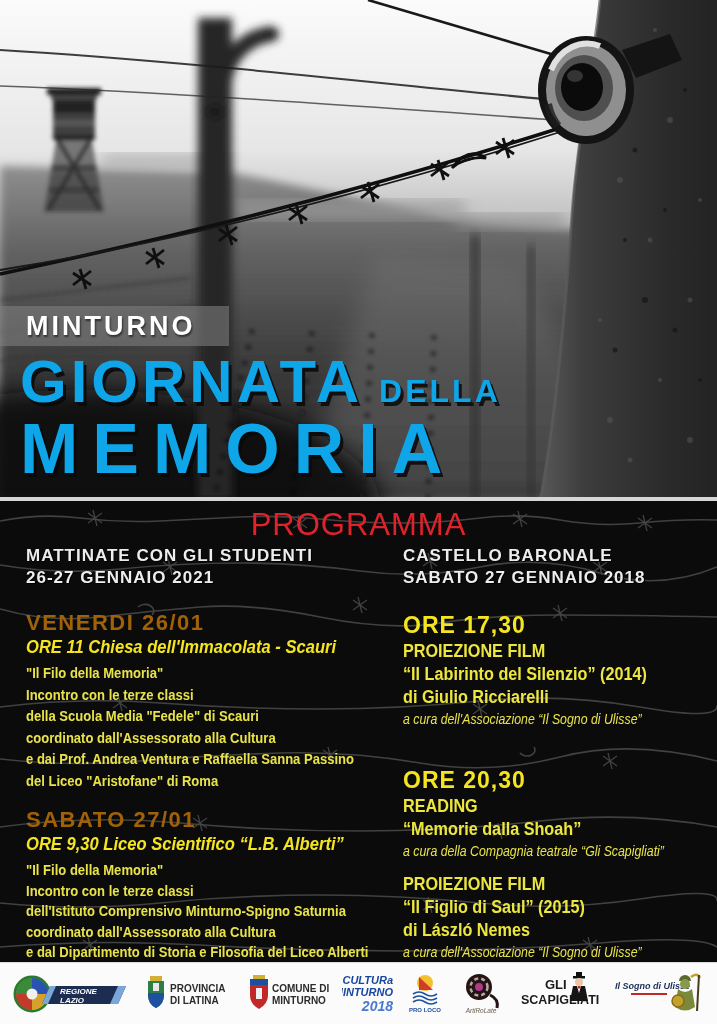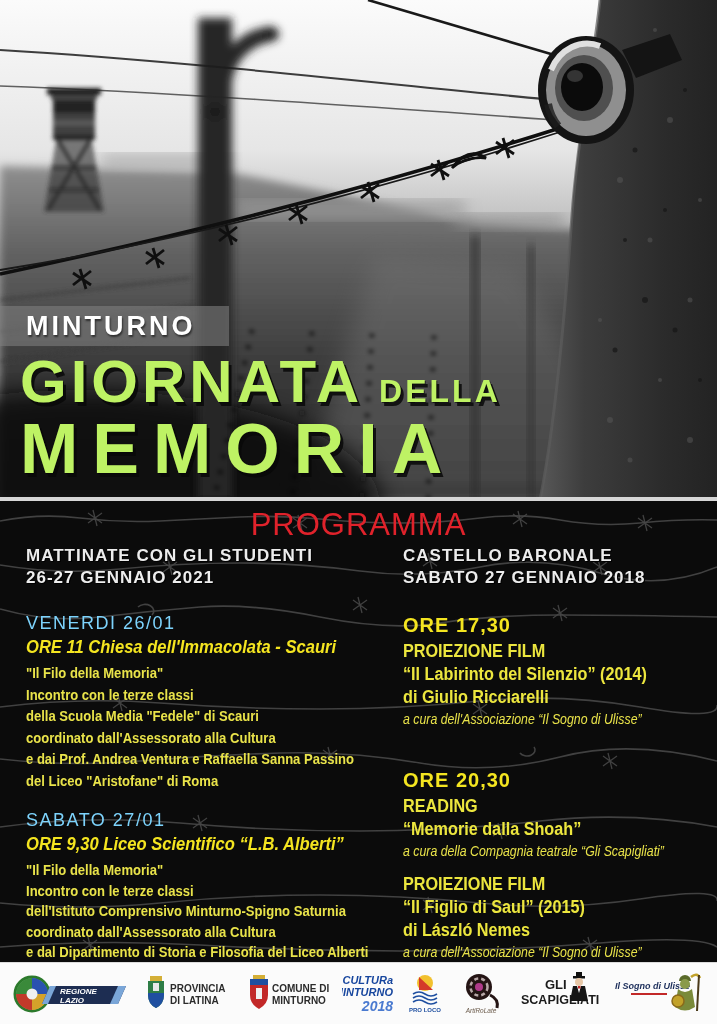--- a/index.html
+++ b/index.html
@@ -4,45 +4,45 @@
 <style>
   html,body{margin:0;padding:0;background:#111;}
   .poster{position:relative;width:717px;height:1024px;overflow:hidden;background:#0b0b0b;
           font-family:"Liberation Sans",sans-serif;}
   
   .photo{position:absolute;top:0;left:0;width:717px;height:500px;}
   
   .minturno-band{position:absolute;top:306px;left:0;height:40px;display:flex;align-items:center;
     background:rgba(128,128,128,.58);padding:0 34px 0 26px;color:#fff;font-size:27px;font-weight:bold;
     letter-spacing:3px;text-shadow:1px 2px 2px rgba(0,0,0,.55);}
-  .title-block{position:absolute;left:20px;top:352px;color:#bef264;font-weight:bold;
+  .title-block{position:absolute;left:20px;top:352px;color:#0ea5e9;font-weight:bold;
     text-shadow:3px 4px 0 rgba(8,8,8,.85),1px 1px 0 rgba(0,0,0,.6);}
   .title-line1{display:flex;align-items:baseline;gap:16px;line-height:1;}
   .title-line1 .big{font-size:60px;letter-spacing:4px;}
   .title-line1 .small{font-size:32px;letter-spacing:3px;text-align:right;}
   .title-line2{font-size:70px;letter-spacing:14px;line-height:.95;margin-top:4px;}
   .divider{position:absolute;top:497px;left:0;width:717px;height:4px;background:#d6d6d6;}
   
   .program{position:absolute;top:501px;left:0;width:717px;height:461px;background:#0b0b0b;}
   .wires{position:absolute;top:0;left:0;}
   .prog-heading{position:absolute;top:6px;left:0;width:100%;text-align:center;color:#e0222b;
     font-size:31px;font-weight:normal;letter-spacing:1px;}
   .col-header{position:absolute;color:#ededed;font-size:17px;font-weight:bold;line-height:22px;
     letter-spacing:1px;white-space:nowrap;text-shadow:1px 1px 0 #000;}
   .hdr-left{top:44px;left:26px;}
   .hdr-right{top:44px;left:403px;}
   .sec{position:absolute;left:26px;white-space:nowrap;}
   .sec.right{left:403px;}
-  .sec-title{color:#7dd3fc;font-size:18px;font-weight:normal;letter-spacing:1.5px;line-height:26px;}
+  .sec-title{color:#a16207;font-size:22px;font-weight:bold;letter-spacing:1.5px;line-height:26px;}
   .sec-sub{color:#f4e520;font-size:18px;font-weight:bold;font-style:italic;line-height:22px;
     transform:scaleX(.92);transform-origin:0 50%;}
   .sec-lines{margin-top:5px;transform:scaleX(.9);transform-origin:0 0;}
   .sec-line{color:#e9e34a;font-size:14.5px;font-weight:bold;line-height:21.5px;}
   .tight .sec-line{line-height:20.5px;}
-  .sec-time{color:#f4e520;font-size:20px;font-weight:bold;letter-spacing:1px;line-height:25px;margin-bottom:2px;}
+  .sec-time{color:#f4e520;font-size:23px;font-weight:bold;letter-spacing:1px;line-height:25px;margin-bottom:2px;}
   .r-lines{transform:scaleX(.9);transform-origin:0 0;}
   .r-line{color:#ece63e;font-size:18px;font-weight:bold;line-height:23px;}
   .credit{color:#e9e34a;font-size:14px;font-style:italic;margin-top:2px;
     transform:scaleX(.88);transform-origin:0 0;}
   
   .footer{position:absolute;top:962px;left:0;width:717px;height:62px;background:#fbfbfb;
     border-top:1px solid #dcdcdc;display:flex;align-items:center;justify-content:space-between;
     padding:0 12px;box-sizing:border-box;}
   .logo{display:flex;align-items:center;}
   svg text{font-family:"Liberation Sans",sans-serif;}

